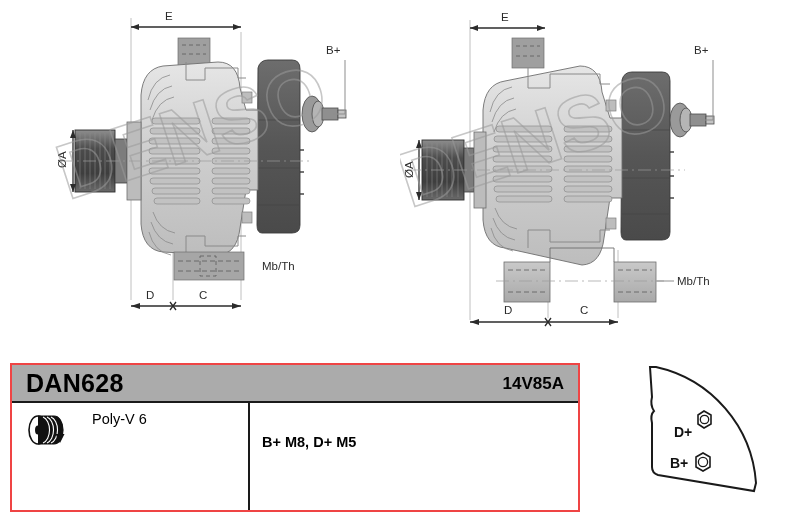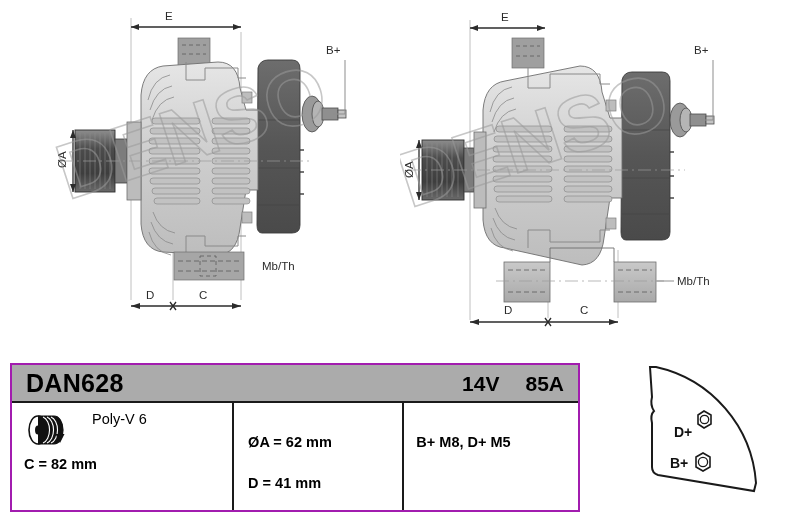--- a/index.html
+++ b/index.html
@@ -4,26 +4,26 @@
 <style>
   html,body{margin:0;padding:0;background:#ffffff;}
   body{width:800px;height:532px;position:relative;overflow:hidden;
        font-family:"Liberation Sans","DejaVu Sans",sans-serif;color:#000;}
   .stage{position:absolute;left:0;top:0;width:800px;height:532px;}
   .drawing{position:absolute;top:0;width:400px;height:345px;}
   .draw-left{left:0;}
   .draw-right{left:400px;}
   svg{display:block;}
   .spec-table{position:absolute;left:10px;top:363px;width:570px;height:149px;
-              border:2px solid #a21caf;box-sizing:border-box;background:#fff;}
+              border:2px solid #ef4444;box-sizing:border-box;background:#fff;}
   .tbl-head{height:38px;background:#ababab;border-bottom:2px solid #1a1a1a;
             display:flex;align-items:center;justify-content:space-between;
             padding:0 14px 0 14px;box-sizing:border-box;}
   .tbl-code{font-size:25px;font-weight:bold;letter-spacing:.3px;line-height:1;}
-  .tbl-rating{display:flex;gap:26px;font-size:21px;font-weight:bold;line-height:1;}
+  .tbl-rating{display:flex;font-size:17px;font-weight:bold;line-height:1;}
   .tbl-body{display:flex;height:107px;}
   .tcol{box-sizing:border-box;padding:10px 0 0 12px;}
   .tcol1{width:238px;border-right:2px solid #1a1a1a;}
   .tcol2{width:182px;border-right:2px solid #1a1a1a;padding-left:14px;}
   .tcol3{width:186px;}
   .trow{font-size:14.5px;line-height:1;margin-bottom:0;}
   .trow b{font-weight:bold;}
   .belt-row{display:flex;height:40px;margin-top:-2px;}
   .belt-label{font-size:14.5px;margin-left:10px;}
   .row-sp1{margin-top:6px;}
@@ -355,27 +355,22 @@
             <g stroke="#fff" stroke-width="1.1" fill="none">
               <path d="M19 6 A8.6 13.4 0 0 1 19 32"></path>
               <path d="M23 6 A8.6 13.4 0 0 1 23 32"></path>
               <path d="M27 6 A8.6 13.4 0 0 1 27 32"></path>
             </g>
             <path d="M33 6 A12 15 0 0 1 36 26" fill="none" stroke="#111" stroke-width="1.5"></path>
             <path d="M36 32 L31.5 23 L40.5 23 Z" fill="#111"></path>
           </svg>
           <span class="belt-label">Poly-V 6</span>
         </div>
-        <div class="trow row-sp1"><b>C = 82 mm</b></div>
       </div>
 
-      <div class="tcol tcol2">
-        <div class="trow col2-r1"><b>ØA = 62 mm</b></div>
-        <div class="trow col2-r2"><b>D = 41 mm</b></div>
-      </div>
 
       <div class="tcol tcol3">
         <div class="trow col2-r1"><b>B+ M8, D+ M5</b></div>
       </div>
 
     </div>
   </div>
 
   <div class="term-panel">
     <svg width="160" height="149" viewBox="0 0 160 149">

